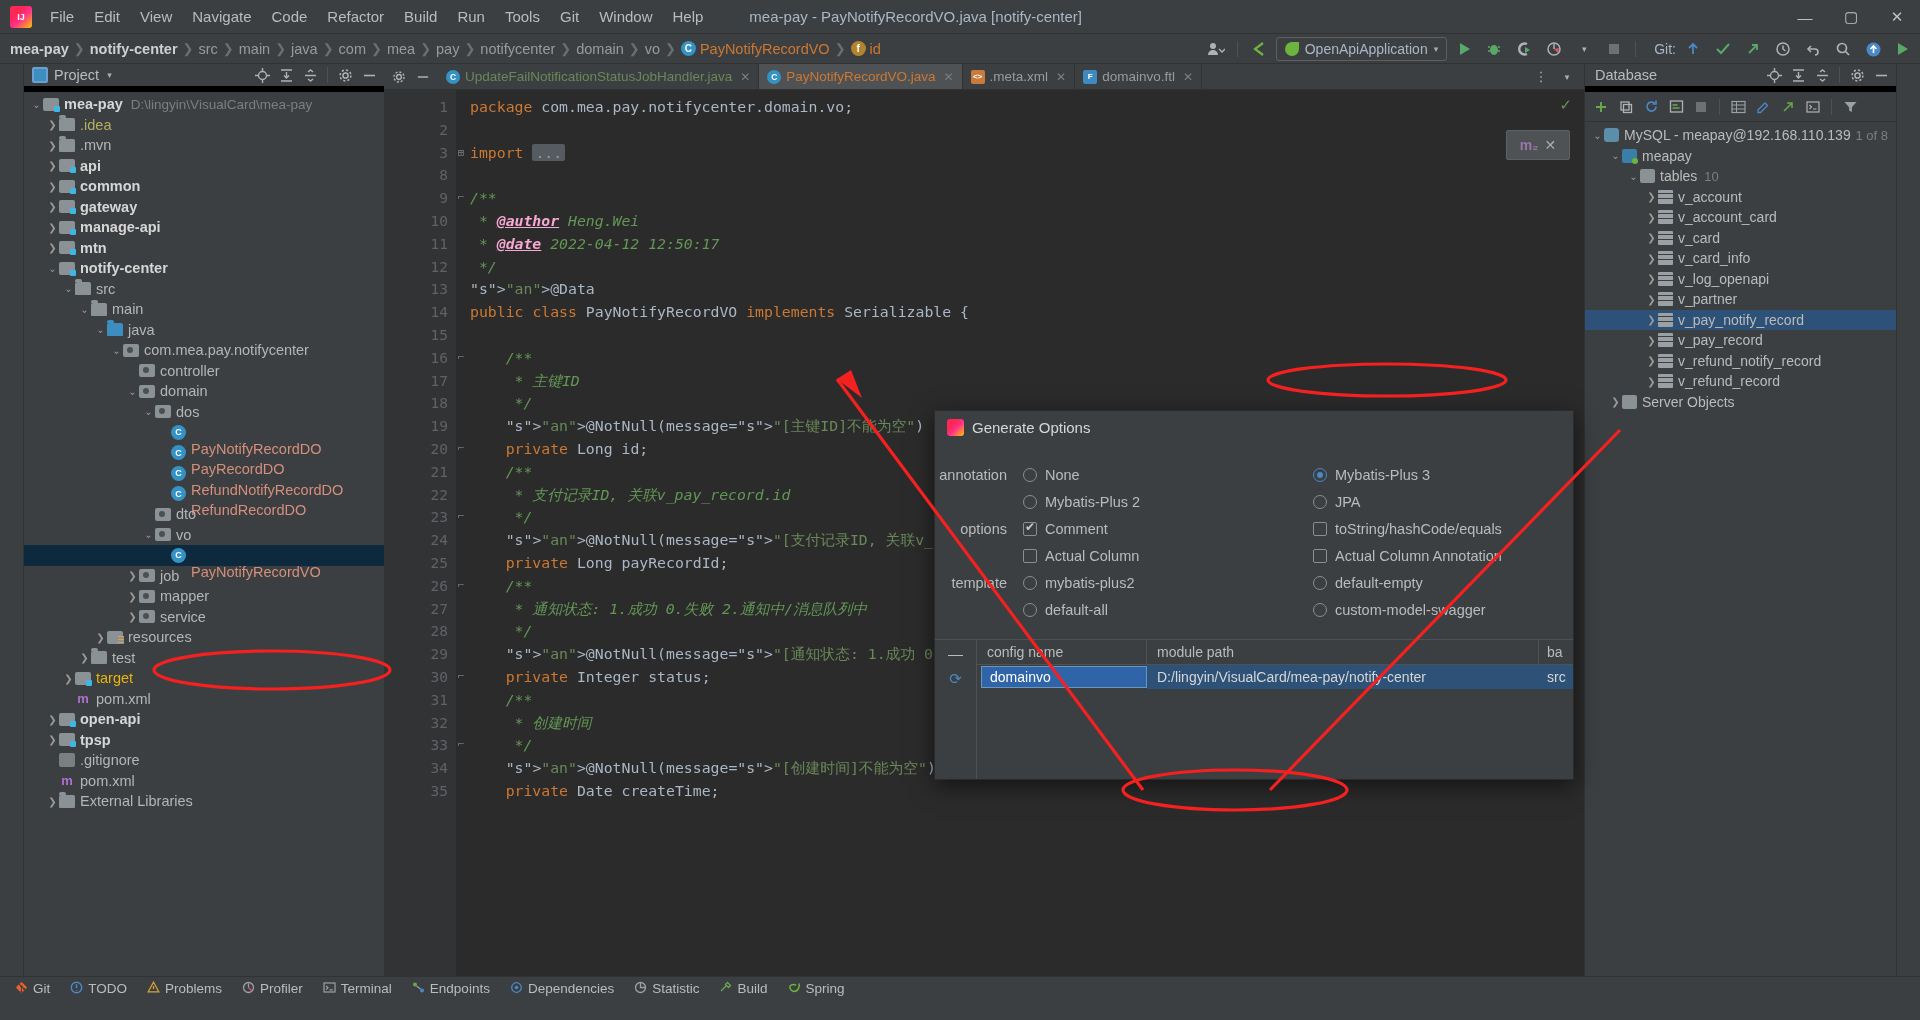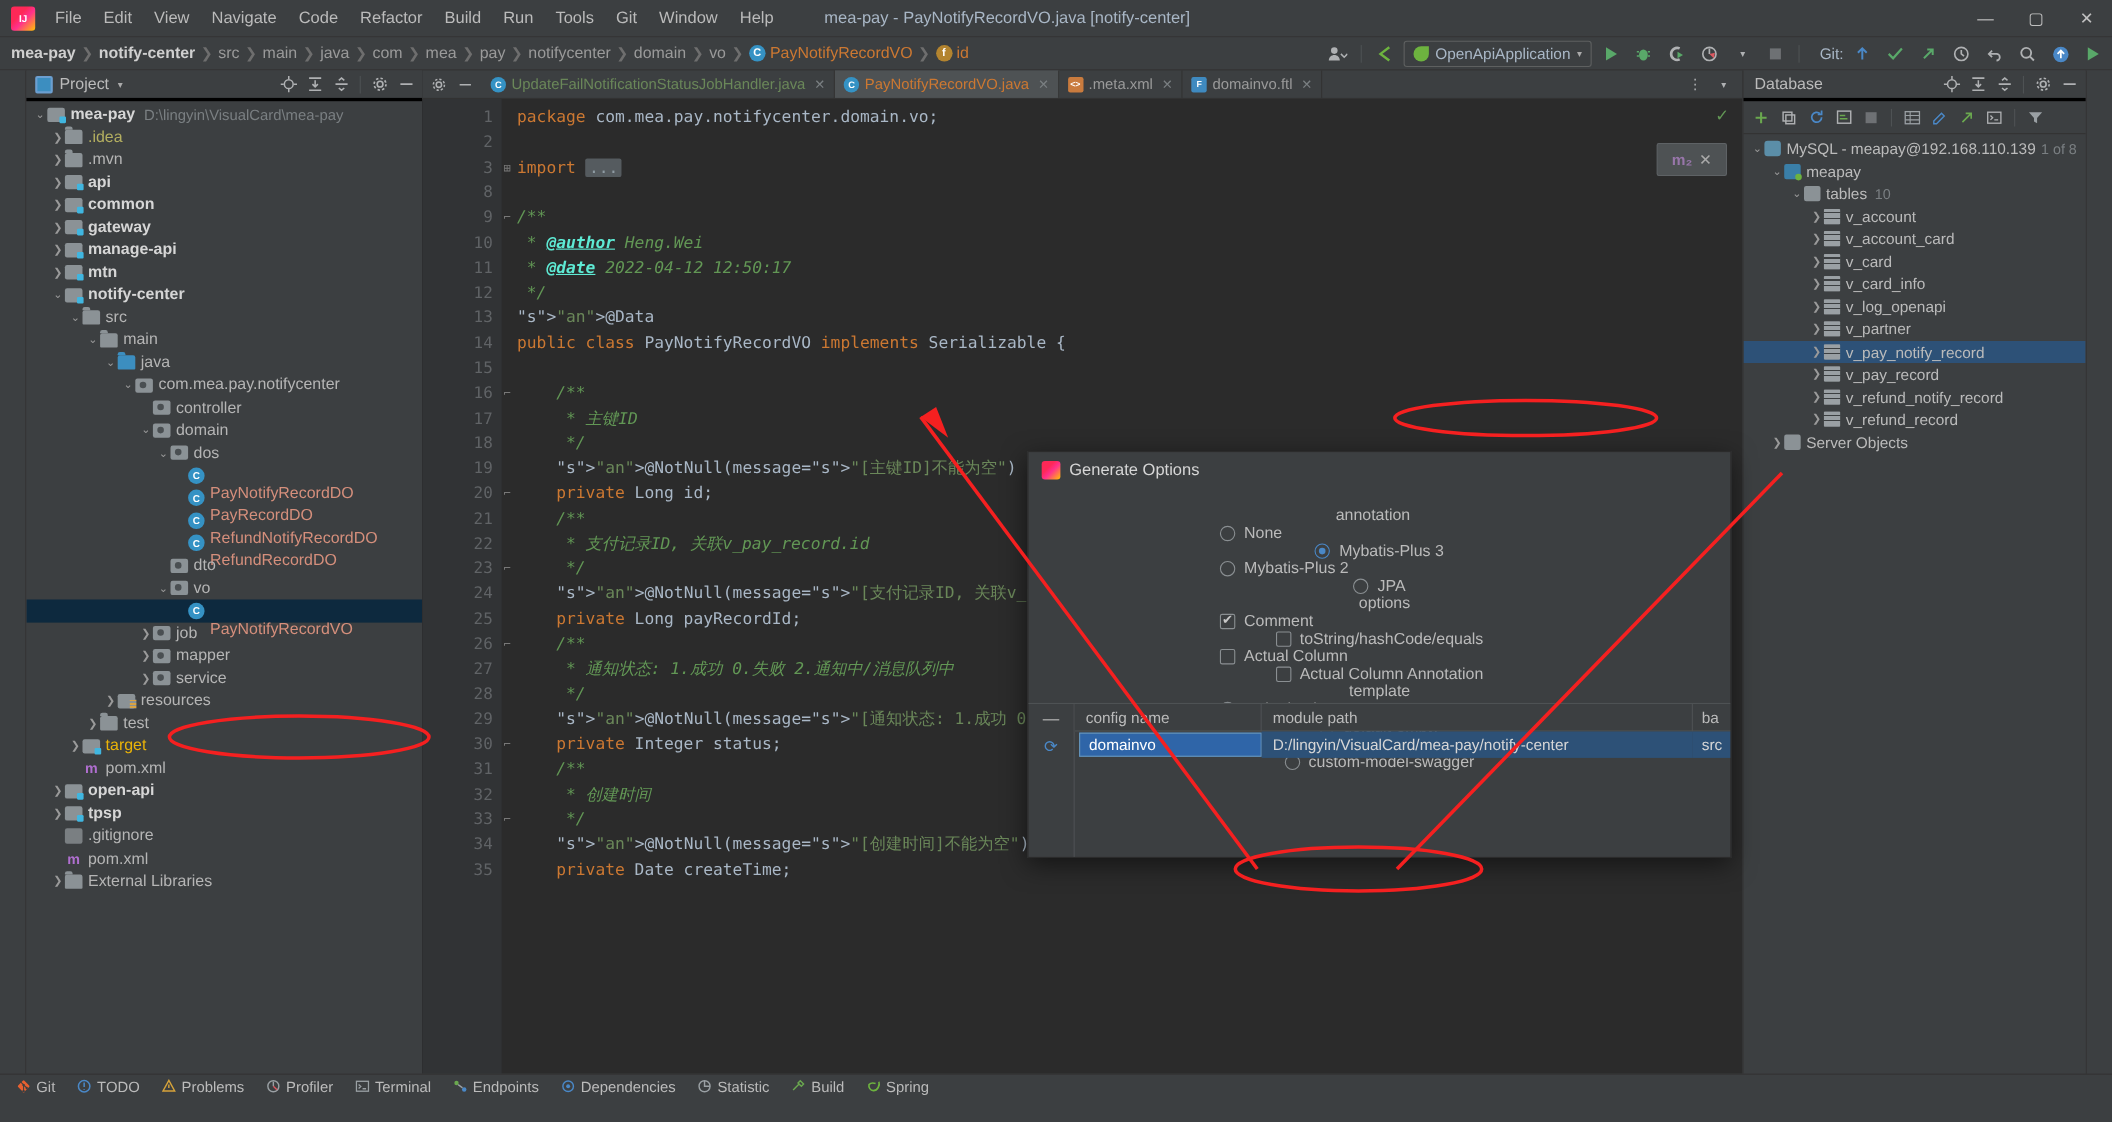--- a/index.html
+++ b/index.html
@@ -83,21 +83,21 @@
     border-left:1px solid #323232;
   }
 
   
   .project-panel {
     position:absolute; left:24px; top:64px; width:360px; bottom:40px;
     background:#3c3f41; display:flex; flex-direction:column;
   }
   .panel-head {
     height:28px; display:flex; align-items:center; padding:0 4px;
-    border-bottom:3px solid #000000; flex:0 0 auto;
+    border-bottom:6px solid #000000; flex:0 0 auto;
   }
   .panel-head .pico { width:16px;height:16px;border:2px solid #6c9fd0;background:#3c8ec0;
                       margin:0 6px 0 4px; border-radius:2px;}
   .panel-title { font-size:14.5px; color:#bbbbbb; }
   .caret-d { margin-left:8px; font-size:9px; color:#aaa; }
   .panel-head-right { margin-left:auto; display:flex; align-items:center; gap:2px; }
   .ph-ico { width:22px;height:22px;display:flex;align-items:center;justify-content:center;
             font-size:13px;color:#afb1b3;}
   .ph-sep { width:1px;height:16px;background:#4e5254;margin:0 4px; }
 
@@ -171,21 +171,21 @@
   }
   .code {
     flex:1 1 auto; padding-top:6px; padding-left:14px;
     font-family:"DejaVu Sans Mono", monospace; font-size:14.8px; color:#a9b7c6;
     white-space:pre; overflow:hidden; position:relative;
   }
   .cline { height:22.8px; line-height:22.8px; }
   .k { color:#cc7832; }
   .s { color:#6a8759; }
   .cm { color:#629755; font-style:italic; }
-  .tag { color:#5eead4; font-style:italic; text-decoration:underline; font-weight:bold;}
+  .tag { color:#f9a8d4; font-style:italic; text-decoration:underline; font-weight:bold;}
   .ty { color:#a9b7c6; }
   .imp-fold { background:#555b5f; padding:0 3px; border-radius:2px; color:#8f9ca3;}
   .check-ok { position:absolute; right:12px; top:6px; color:#629755; font-size:15px;}
   .mini-ovl {
     position:absolute; right:14px; top:40px; width:64px; height:30px;
     background:#4e5254; border:1px solid #5e6265; border-radius:2px;
     display:flex; align-items:center; justify-content:center; gap:6px;
   }
   .mini-ovl .m1 { color:#9876aa; font-size:14px; font-weight:bold;}
   .mini-ovl .m2 { color:#aaa; font-size:14px;}
@@ -226,21 +226,21 @@
   }
   .dlg-title {
     height:32px; display:flex; align-items:center; gap:8px; padding:0 12px; flex:0 0 auto;
   }
   .dlg-title .logo {
     width:17px;height:17px;border-radius:3px;
     background:linear-gradient(135deg,#fe2857 0%,#fe2857 35%,#ff318c 55%,#ffc402 100%);
   }
   .dlg-title span { font-size:15px; color:#d6d6d6; }
   .dlg-body { flex:1 1 auto; position:relative; padding:8px 0 0 0;}
-  .frm-row { display:flex; align-items:center; min-height:27px;flex-direction:column; }
+  .frm-row { display:flex; align-items:center; min-height:27px; }
   .frm-label {
     width:88px; text-align:right; padding-right:16px; font-size:14.5px; color:#bbbbbb;
     flex:0 0 auto;
   }
   .opt {
     display:flex; align-items:center; gap:8px; font-size:14.5px; color:#bbbbbb;
     white-space:nowrap;
   }
   .radio {
     width:14px;height:14px;border-radius:50%;border:1.5px solid #8a8f92;flex:0 0 auto;

